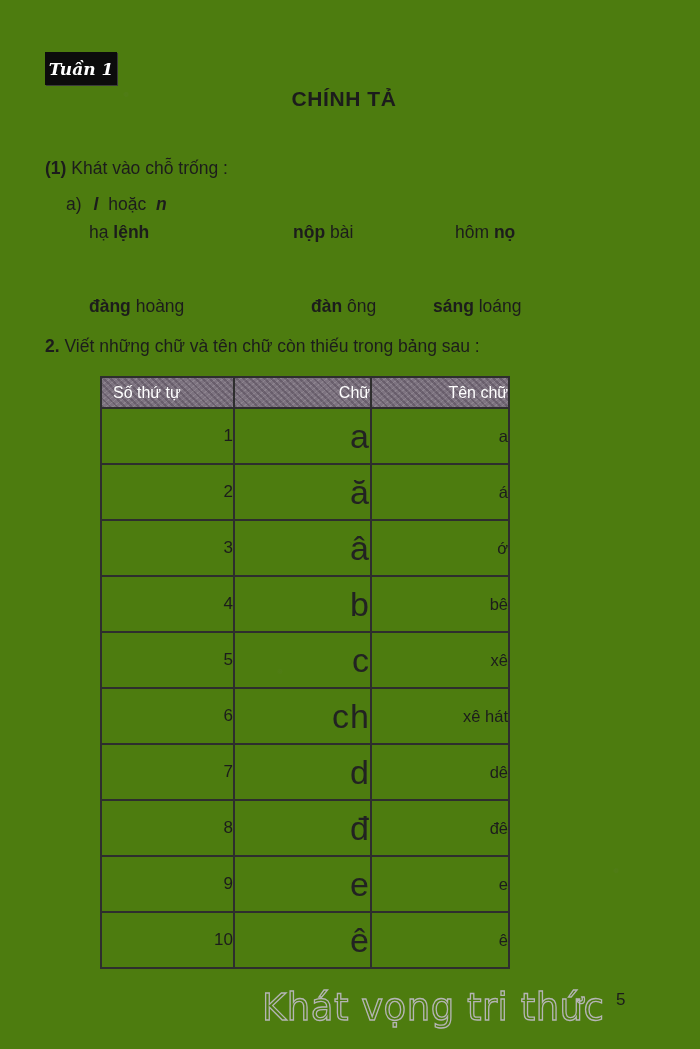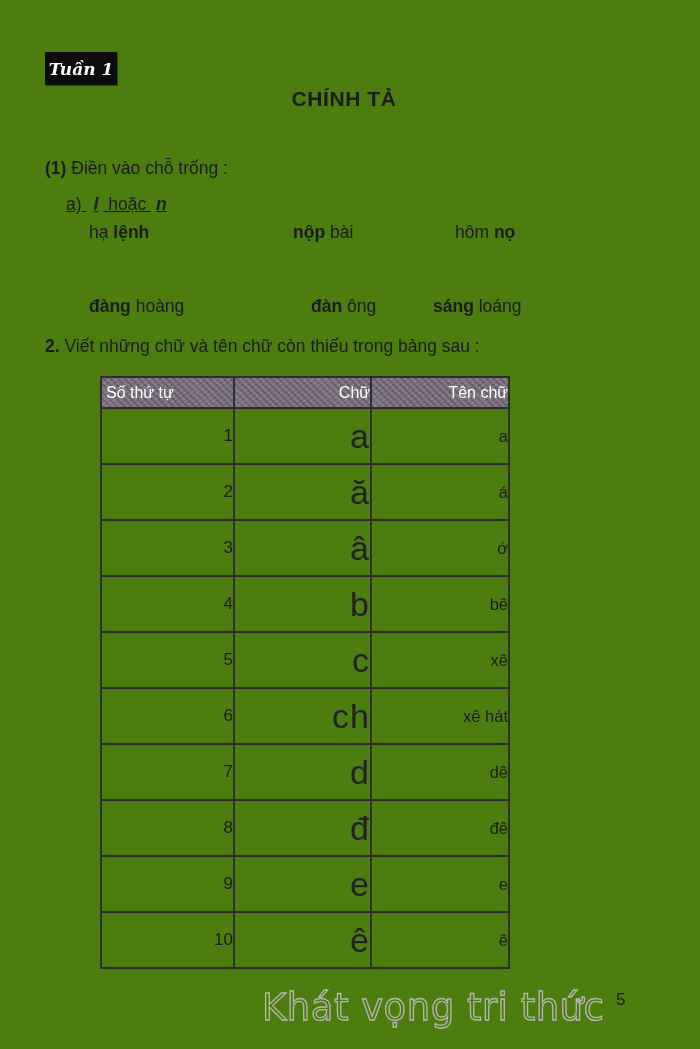--- a/index.html
+++ b/index.html
@@ -52,21 +52,21 @@
   table.alpha th, table.alpha td{
     border:2px solid #2e2e2e; text-align:right; padding:0;
   }
   table.alpha th{
     height:29px; font-size:16px; font-weight:normal; color:#fff;
     background:
       repeating-linear-gradient(45deg, rgba(40,30,45,.25) 0 2px, transparent 2px 5px),
       repeating-linear-gradient(-37deg, rgba(250,250,250,.12) 0 1px, transparent 1px 4px),
       #7d7380;
   }
-  table.alpha th.h-stt{ text-align:left; padding-left:4px; }
+  table.alpha th.h-stt{ text-align:left; padding-left:11px; }
   table.alpha td{ height:54px; }
   td.stt{ font-size:17px; }
   td.chu{ font-size:34px; font-weight:normal; letter-spacing:1px; color:#222; }
   td.ten{ font-size:16.5px; }
 
   .watermark{ position:absolute; pointer-events:none; z-index:5;
     color:#c9c9c9; -webkit-text-fill-color:transparent;
   }
   .wm-brand{
     left:146px; top:916px;
@@ -87,24 +87,24 @@
 <div class="page">
 
   <div class="week-badge">
     <span>Tuần 1</span>
   </div>
 
   <div class="page-title">CHÍNH TẢ</div>
 
   <div class="ex-line" style="left:45px; top:158px;">
     <span class="bold">(1)</span>
-    <span>Điền vào chỗ trống :</span>
+    <span>Khát vào chỗ trống :</span>
   </div>
 
-  <div class="ex-line" style="left:66px; top:194px;text-decoration:underline;">
+  <div class="ex-line" style="left:66px; top:194px;">
     <span>a)</span>
     <span class="bi first">l</span>
     <span>hoặc</span>
     <span class="bi">n</span>
   </div>
 
   <div class="answers-row" style="top:222px;">
     <span class="ans" style="left:89px;"><span>hạ </span><b>lệnh</b><span></span></span>
     <span class="ans" style="left:293px;"><span></span><b>nộp</b><span> bài</span></span>
     <span class="ans" style="left:455px;"><span>hôm </span><b>nọ</b><span></span></span>

